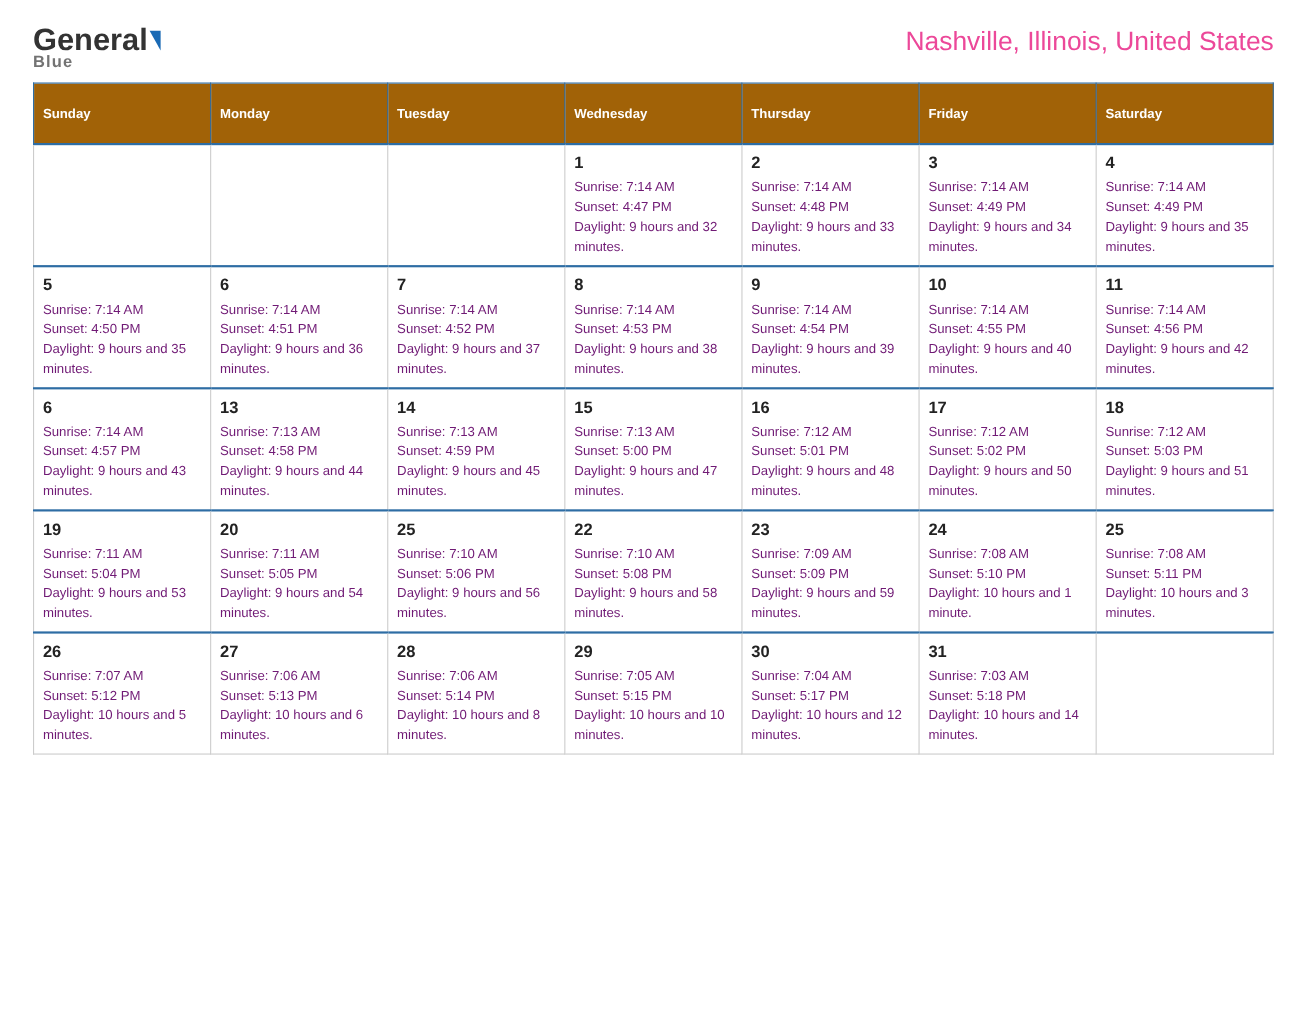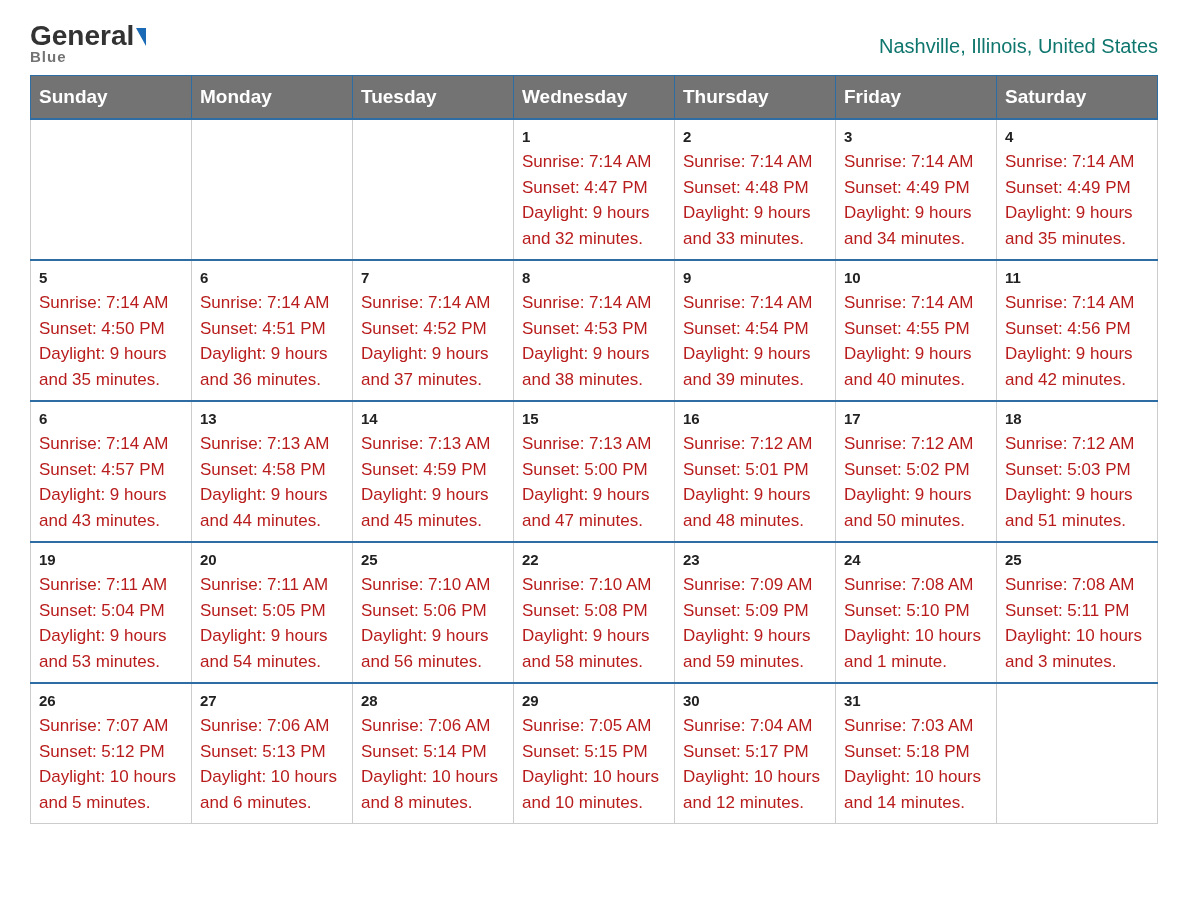--- a/index.html
+++ b/index.html
@@ -47,34 +47,34 @@
     }
     .title-area {
       text-align: right;
     }
     .month-title {
       font-size: 48px;
       font-weight: bold;
       color: #222;
     }
     .location-title {
-      font-size: 20px;
-      color: #0f766e;
-      margin-top: 15px;
+      font-size: 24px;
+      color: #ec4899;
+      margin-top: 4px;
     }
     .calendar {
       width: 100%;
       border-collapse: collapse;
       margin-top: 8px;
     }
     .calendar th {
-      background-color: #737373;
+      background-color: #a16207;
       color: white;
-      padding: 10px 8px;
-      font-size: 19px;
+      padding: 20px 8px;
+      font-size: 12px;
       font-weight: bold;
       text-align: left;
       border: 1px solid #2e6da4;
     }
     .calendar td {
       vertical-align: top;
       padding: 8px;
       border: 1px solid #cccccc;
       font-size: 12.5px;
       color: #333;
@@ -89,22 +89,22 @@
       border-top: 2px solid #2e6da4;
     }
     .day-number {
       font-size: 15px;
       font-weight: bold;
       color: #222;
       display: block;
       margin-bottom: 4px;
     }
     .day-info {
-      font-size: 17px;
-      color: #b91c1c;
+      font-size: 12px;
+      color: #701a75;
       line-height: 1.5;
     }
     .empty-cell {
       background: #fff;
     }
   </style>
 </head>
 <body>
 
 <div class="header-section">

